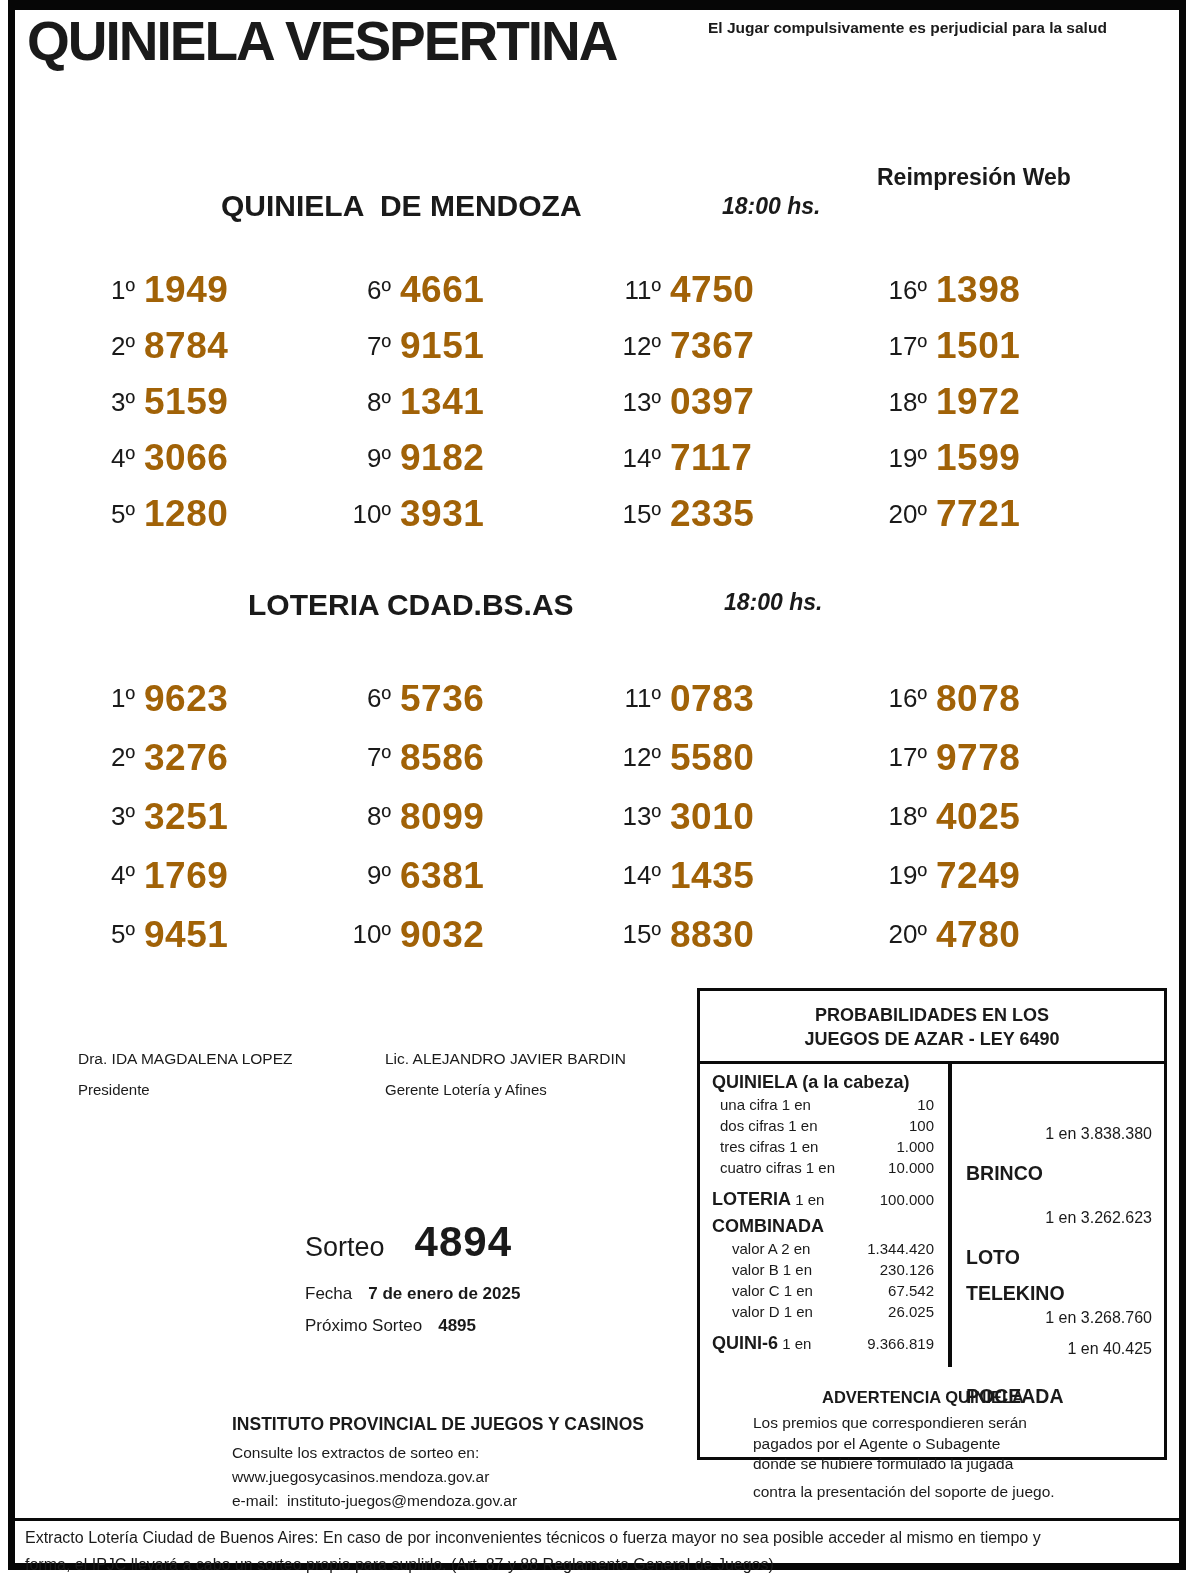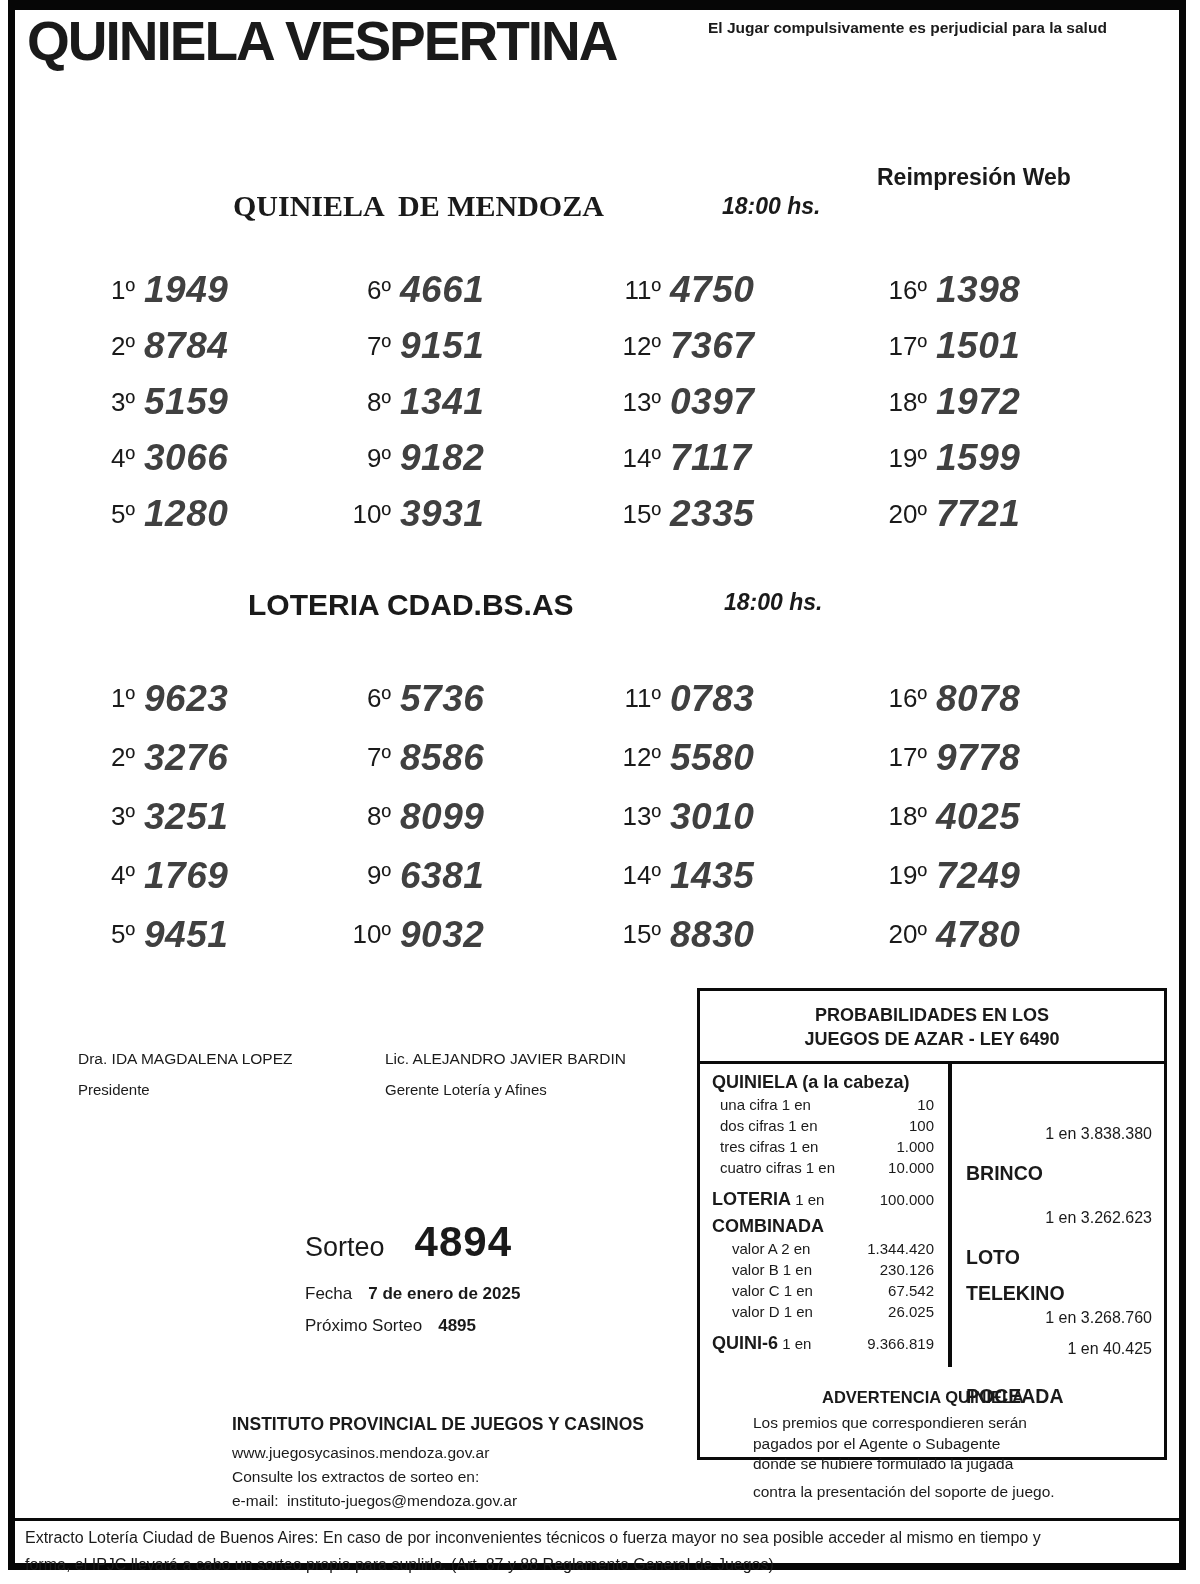--- a/index.html
+++ b/index.html
@@ -14,33 +14,33 @@
     box-sizing:border-box;border:7px solid #060606;border-top-width:10px;
     background:#fff;
   }
   .abs{position:absolute;}
   .ws-pre{white-space:pre;}
 
   .doc-title{left:12px;top:0px;font-size:55px;font-weight:bold;letter-spacing:-2px;line-height:62px;}
   .health-warning{left:693px;top:9px;font-size:15.5px;font-weight:bold;}
 
   .sec-title{font-size:30px;font-weight:bold;letter-spacing:0px;}
-  .mendoza-title{left:218px;top:179px;font-family:Liberation Serif, serif;}
+  .mendoza-title{left:206px;top:179px;}
   .bsas-title{left:233px;top:578px;}
   .sec-time{font-size:23px;font-weight:bold;font-style:italic;}
   .mendoza-time{left:707px;top:183px;}
   .bsas-time{left:709px;top:579px;}
   .reprint{left:862px;top:154px;font-size:23px;font-weight:bold;}
 
   .qgrid{display:grid;grid-auto-flow:column;grid-template-columns:256px 270px 266px 280px;}
   .qgrid-mendoza{left:66px;top:252px;grid-template-rows:repeat(5,56px);}
   .qgrid-bsas{left:66px;top:659px;grid-template-rows:repeat(5,59px);}
   .qcell{display:flex;align-items:center;}
   .qpos{font-size:26px;width:54px;text-align:right;margin-right:9px;flex:none;}
-  .qnum{font-size:37px;font-weight:bold;letter-spacing:0.5px;color:#404040;font-style:italic;}
+  .qnum{font-size:37px;font-weight:bold;letter-spacing:0.5px;color:#a16207;}
 
   .sig{font-size:15.5px;}
   .sig-1{left:63px;top:1040px;}
   .sig-2{left:370px;top:1040px;}
   .sig .role{margin-top:13px;font-size:15px;}
 
   .prob-box{
     left:682px;top:978px;width:470px;height:472px;box-sizing:border-box;
     border:3px solid #0a0a0a;
   }
@@ -412,22 +412,22 @@
       <span class="dvalue">7 de enero de 2025</span>
     </div>
     <div class="draw-row">
       <span class="dlabel">Próximo Sorteo</span>
       <span class="dvalue">4895</span>
     </div>
   </div>
 
   <div class="abs institute">
     <div class="inst-name">INSTITUTO PROVINCIAL DE JUEGOS Y CASINOS</div>
+    <div class="inst-line">Consulte los extractos de sorteo en:</div>
     <div class="inst-line">www.juegosycasinos.mendoza.gov.ar</div>
-    <div class="inst-line">Consulte los extractos de sorteo en:</div>
     <div class="inst-line ws-pre">e-mail:  instituto-juegos@mendoza.gov.ar</div>
   </div>
 
   <div class="abs advert">
     <div class="advert-title">ADVERTENCIA QUINIELA</div>
     <div>
 
         <div class="advert-line">Los premios que correspondieren serán</div>
 
         <div class="advert-line">pagados por el Agente o Subagente</div>

